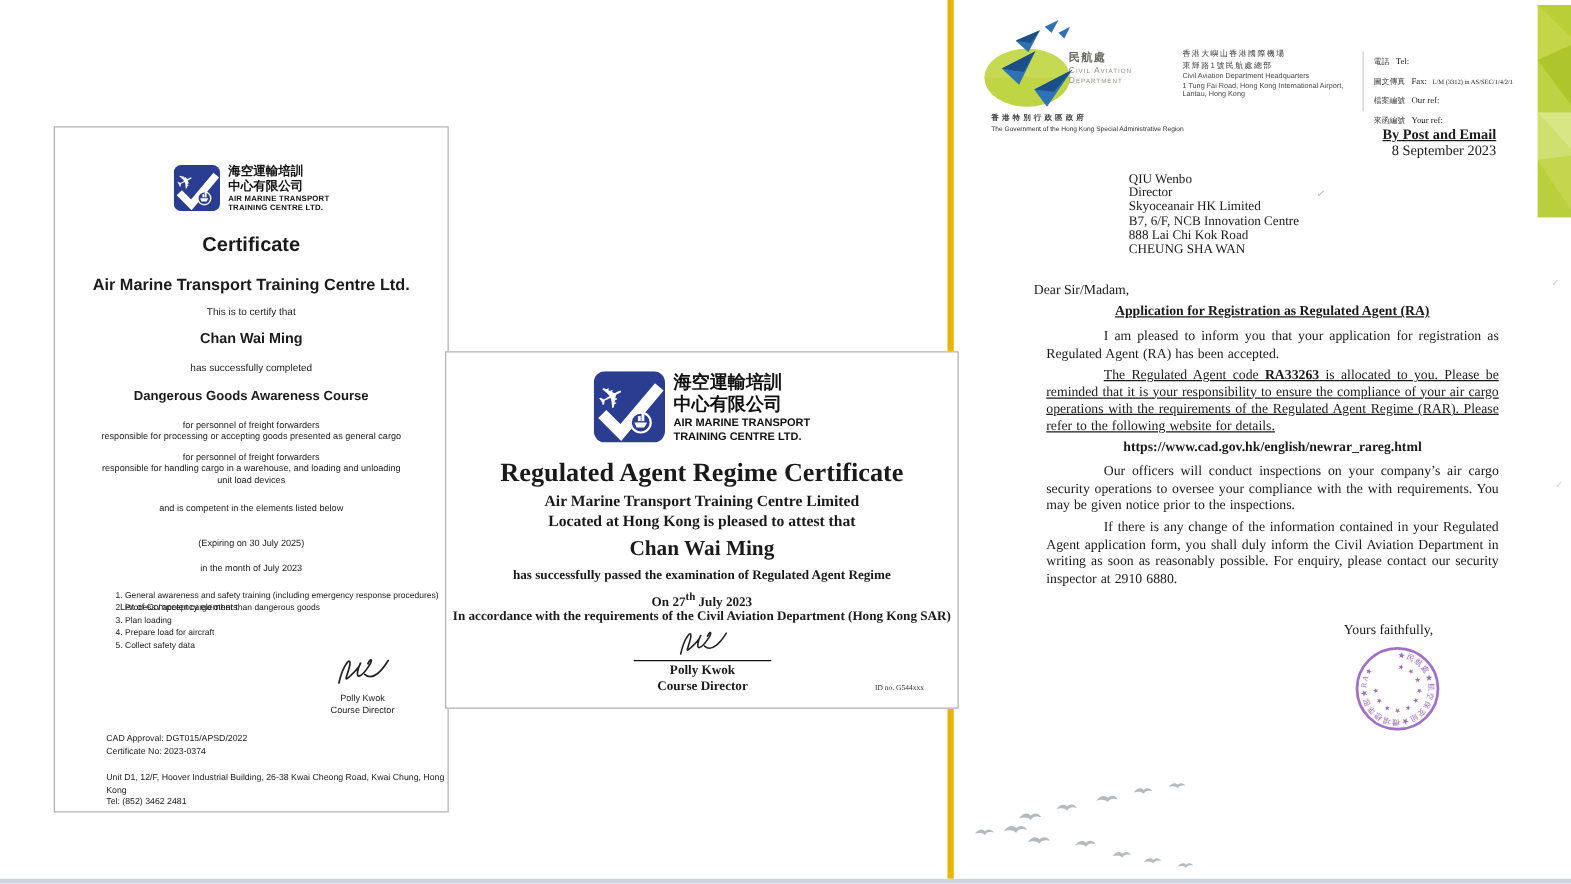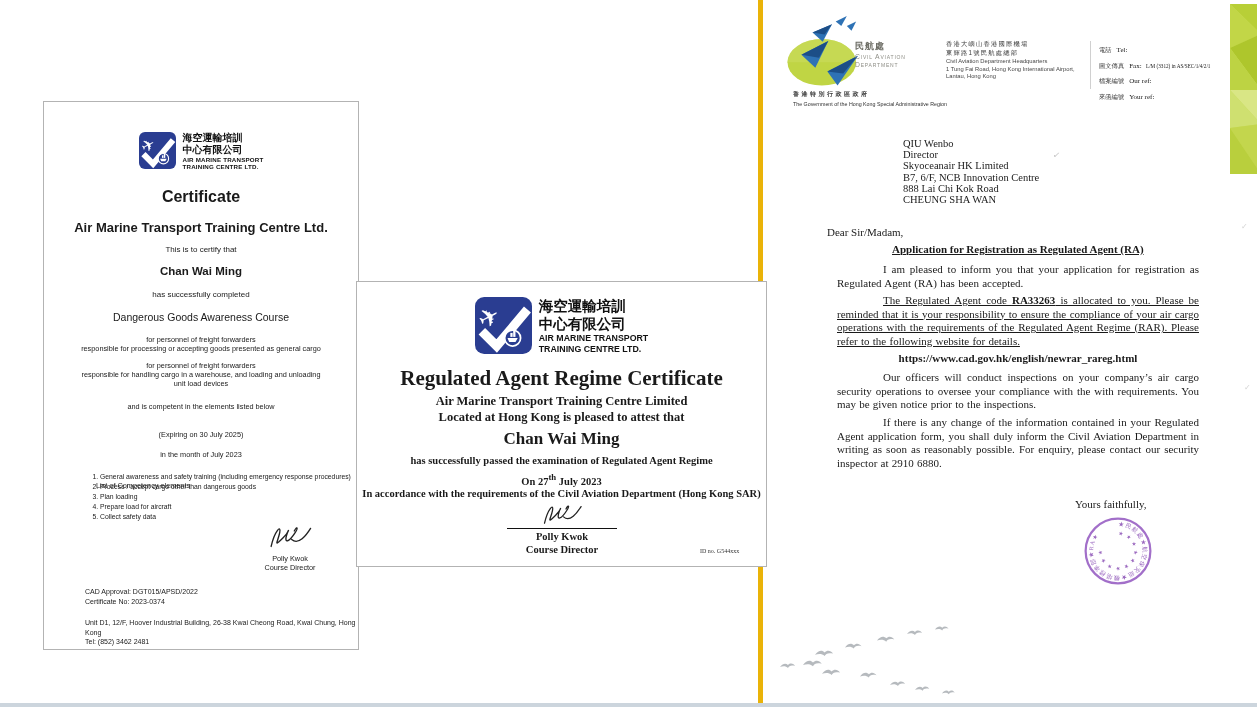--- a/index.html
+++ b/index.html
@@ -14,21 +14,21 @@
              font-family:"Liberation Sans",sans-serif;z-index:2;}
   #lc-logo{top:30px;left:0;right:0;display:flex;justify-content:center;align-items:flex-start;}
   .amt-logo-text{margin-left:7px;text-align:left;}
   #lc-logo .cn{font-family:"Liberation Serif",serif;font-size:10px;line-height:12px;font-weight:bold;color:#111;}
   #lc-logo .en{font-size:6.2px;font-weight:bold;letter-spacing:.2px;line-height:7.4px;color:#111;}
   #lc-title{top:86px;font-size:16px;font-weight:bold;}
   #lc-org{top:118px;font-size:13px;font-weight:bold;}
   #lc-certify{top:143px;font-size:8px;}
   #lc-name{top:163px;font-size:11.5px;font-weight:bold;}
   #lc-completed{top:188px;font-size:8px;}
-  #lc-course{top:209px;font-size:10.5px;font-weight:normal;}
+  #lc-course{top:209px;font-size:10.5px;font-weight:bold;}
   .lc-small{font-size:7.3px;line-height:9.2px;}
   #lc-aud1{top:233px;}
   #lc-aud2{top:259px;}
   #lc-competent{top:300px;}
   #lc-month{top:318px;margin-top:30px;}
   #lc-expiry{top:328px;}
   #lc-listhead{top:355px;left:52px;font-size:7.3px;margin-top:24px;}
   #lc-items{top:370px;left:41px;width:268px;}
   #lc-items ol{margin:0;padding-left:15px;font-size:6.8px;line-height:10px;}
   #lc-sig{left:222px;top:420px;}
@@ -241,20 +241,24 @@
   <div id="lt-divider" class="abs"></div>
 
   <div id="lt-refs" class="abs">
     <div class="row"><span class="cn">電話</span><span class="en">Tel:</span></div>
     <div class="row"><span class="cn">圖文傳真</span><span class="en">Fax:</span></div>
     <div class="row"><span class="cn">檔案編號</span><span class="en">Our ref:</span></div>
     <div class="row"><span class="cn">來函編號</span><span class="en">Your ref:</span></div>
   </div>
   <div id="lt-ourref-val" class="abs">L/M (3312) in AS/SEC/1/4/2/1</div>
 
+  <div id="lt-delivery-block" class="abs">
+    <div id="lt-delivery">By Post and Email</div>
+    <div id="lt-date">8 September 2023</div>
+  </div>
 
   <div id="lt-recipient" class="abs">
     <div>QIU Wenbo</div>
     <div>Director</div>
     <div>Skyoceanair HK Limited</div>
     <div>B7, 6/F, NCB Innovation Centre</div>
     <div>888 Lai Chi Kok Road</div>
     <div>CHEUNG SHA WAN</div>
   </div>
 

